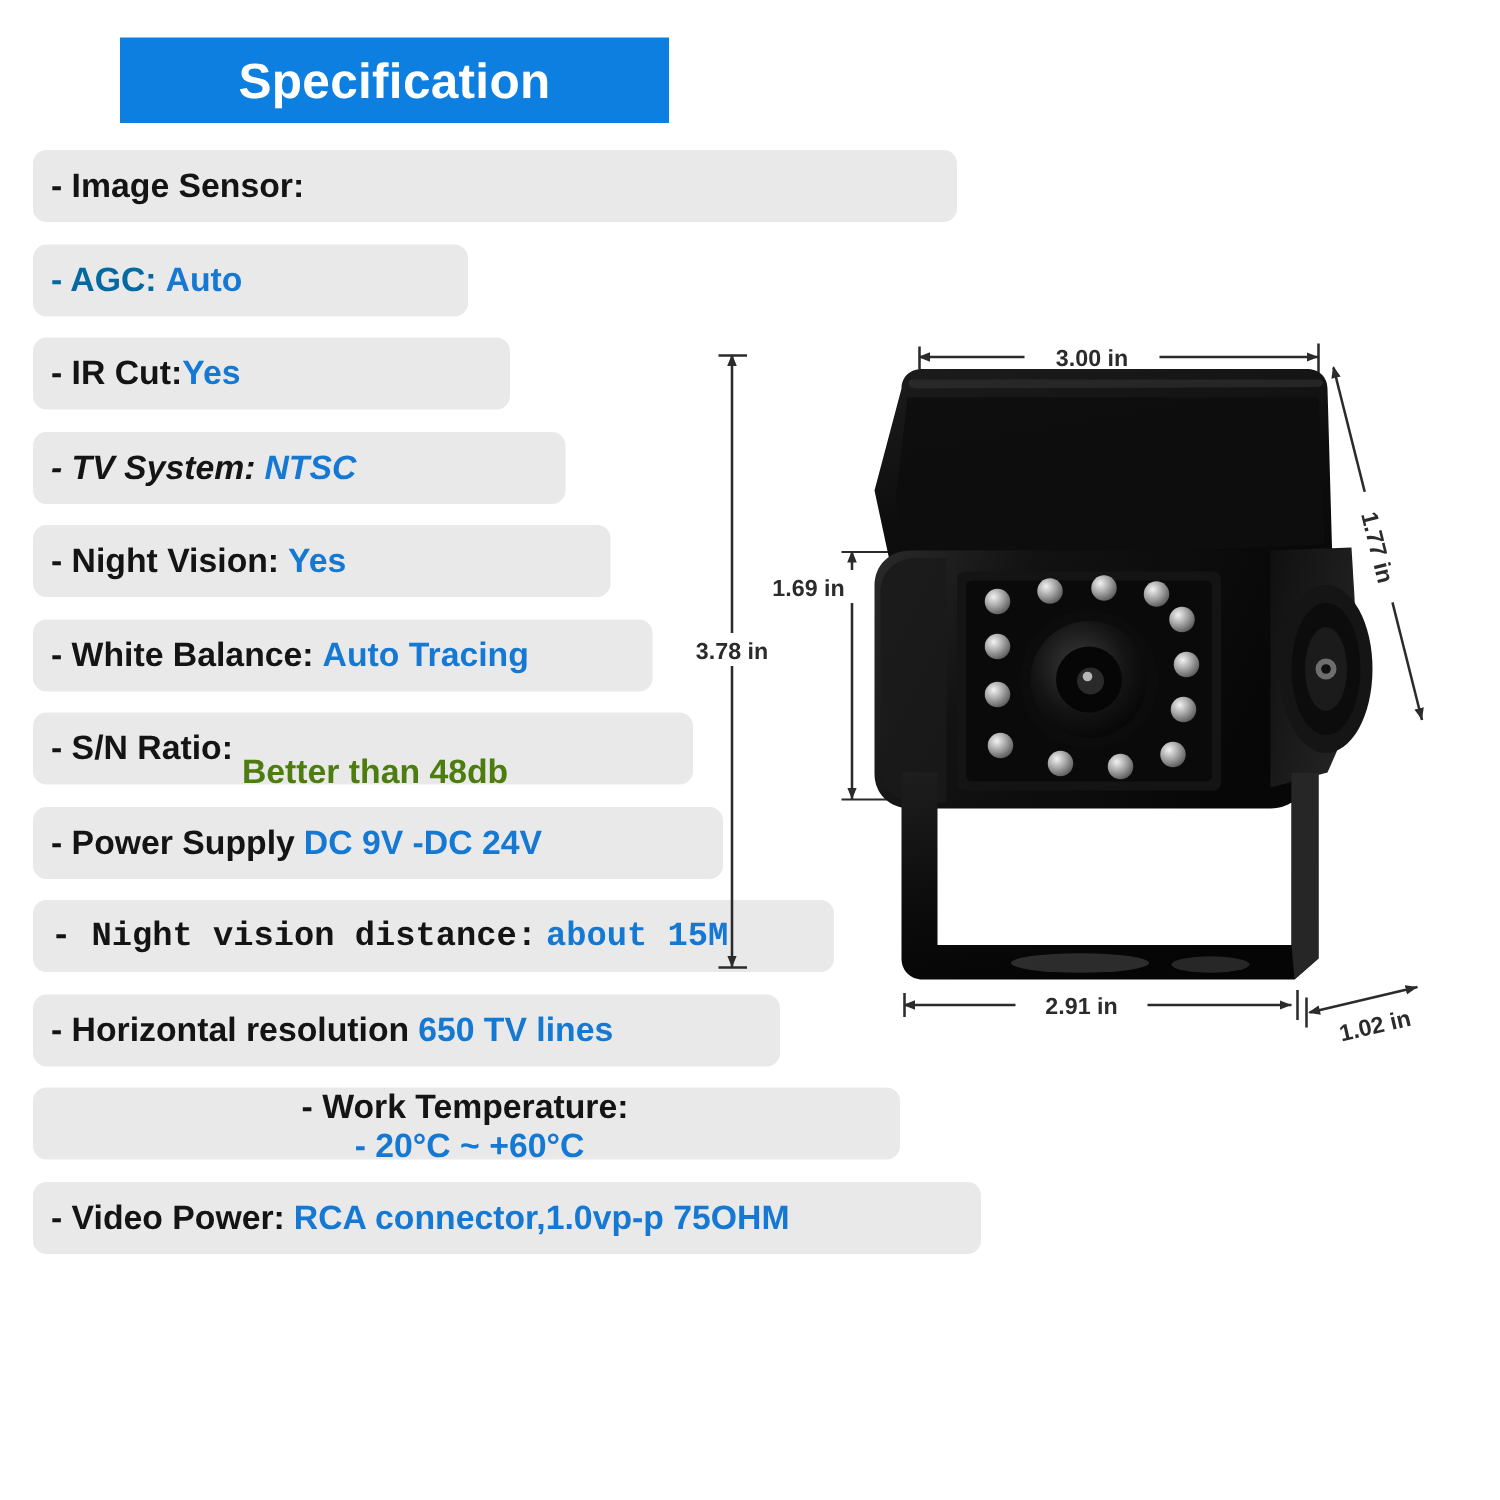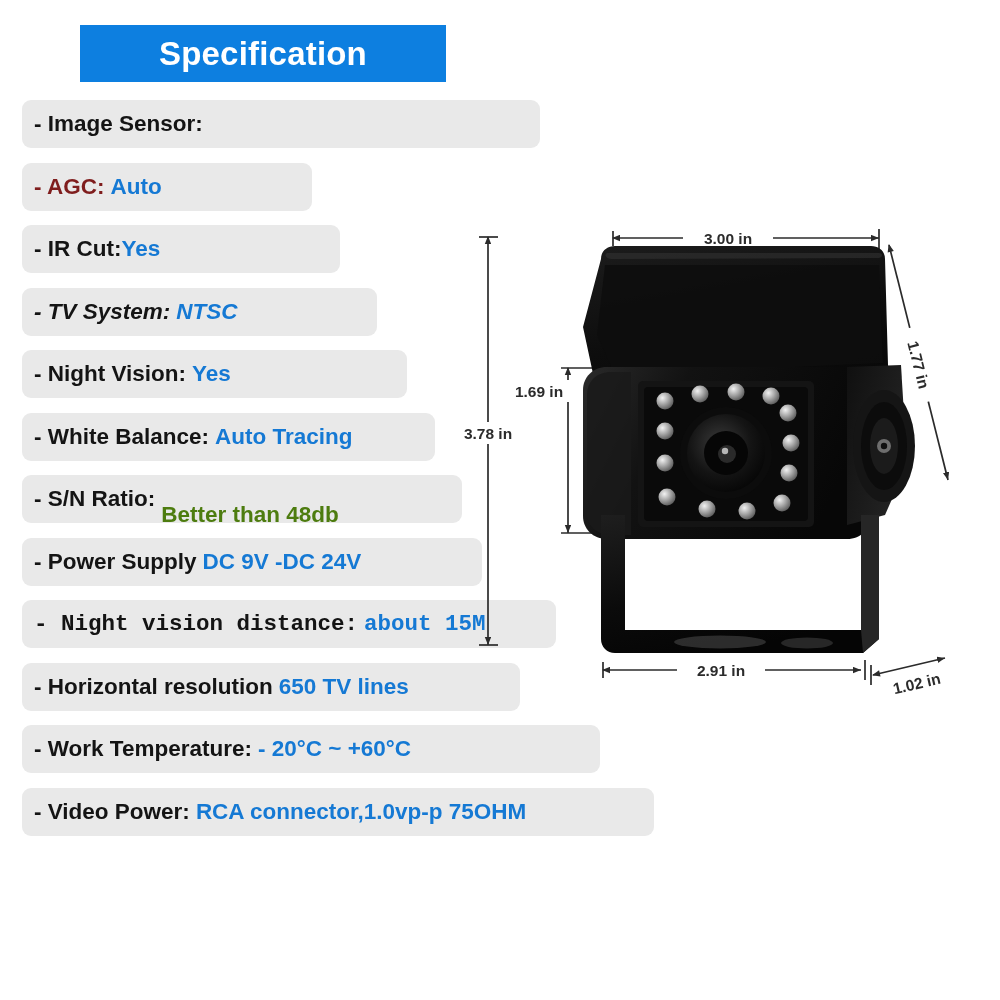--- a/index.html
+++ b/index.html
@@ -88,25 +88,25 @@
 </head>
 <body>
 
 <div id="page" style="background: rgb(255, 255, 255);">
 
   <div id="spec-banner" style="background: rgb(13, 127, 224);">
     <span class="banner-text" style="color: rgb(255, 255, 255);">Specification</span>
   </div>
 
   <div id="spec-list">
-      <div class="spec-row" style="top: 0px; width: 518px; background: rgb(233, 233, 233);">
+      <div class="spec-row" style="top: 0px; width: 616px; background: rgb(233, 233, 233);">
         <span class="spec-label" style="color: rgb(20, 20, 20);">- Image Sensor:</span>
       </div>
       <div class="spec-row" style="top: 62.5px; width: 290px; background: rgb(233, 233, 233);">
-        <span class="spec-label" style="color: #7f1d1d; text-align: center;">- AGC:</span>
+        <span class="spec-label" style="color: #0369a1; text-align: center;">- AGC:</span>
         <span class="spec-value" style="color: rgb(21, 121, 212);">Auto</span>
       </div>
       <div class="spec-row" style="top: 125px; width: 318px; background: rgb(233, 233, 233);">
         <span class="spec-label" style="color: rgb(20, 20, 20);">- IR Cut:</span>
         <span class="spec-value tight" style="color: rgb(21, 121, 212);">Yes</span>
       </div>
       <div class="spec-row" style="top: 187.5px; width: 355px; background: rgb(233, 233, 233); font-style: italic;">
         <span class="spec-label" style="color: rgb(20, 20, 20);">- TV System:</span>
         <span class="spec-value" style="color: rgb(21, 121, 212);">NTSC</span>
       </div>
@@ -127,21 +127,21 @@
         <span class="spec-value" style="color: rgb(21, 121, 212);">DC 9V -DC 24V</span>
       </div>
       <div class="spec-row" style="top: 500px; width: 534px; background: rgb(233, 233, 233); font-family: Liberation Mono, monospace;">
         <span class="spec-label" style="color: rgb(20, 20, 20);">- Night vision distance:</span>
         <span class="spec-value" style="color: rgb(21, 121, 212);">about 15M</span>
       </div>
       <div class="spec-row" style="top: 562.5px; width: 498px; background: rgb(233, 233, 233);">
         <span class="spec-label" style="color: rgb(20, 20, 20);">- Horizontal resolution</span>
         <span class="spec-value" style="color: rgb(21, 121, 212);">650 TV lines</span>
       </div>
-      <div class="spec-row" style="top: 625px; width: 578px; background: rgb(233, 233, 233);">
+      <div class="spec-row" style="top: 625px; width: 578px; background: rgb(233, 233, 233); flex-direction: column;">
         <span class="spec-label" style="color: rgb(20, 20, 20);">- Work Temperature:</span>
         <span class="spec-value" style="color: rgb(21, 121, 212);">- 20°C ~ +60°C</span>
       </div>
       <div class="spec-row" style="top: 687.5px; width: 632px; background: rgb(233, 233, 233);">
         <span class="spec-label" style="color: rgb(20, 20, 20);">- Video Power:</span>
         <span class="spec-value" style="color: rgb(21, 121, 212);">RCA connector,1.0vp-p 75OHM</span>
       </div>
     </div>
 
   <div id="camera-figure">

